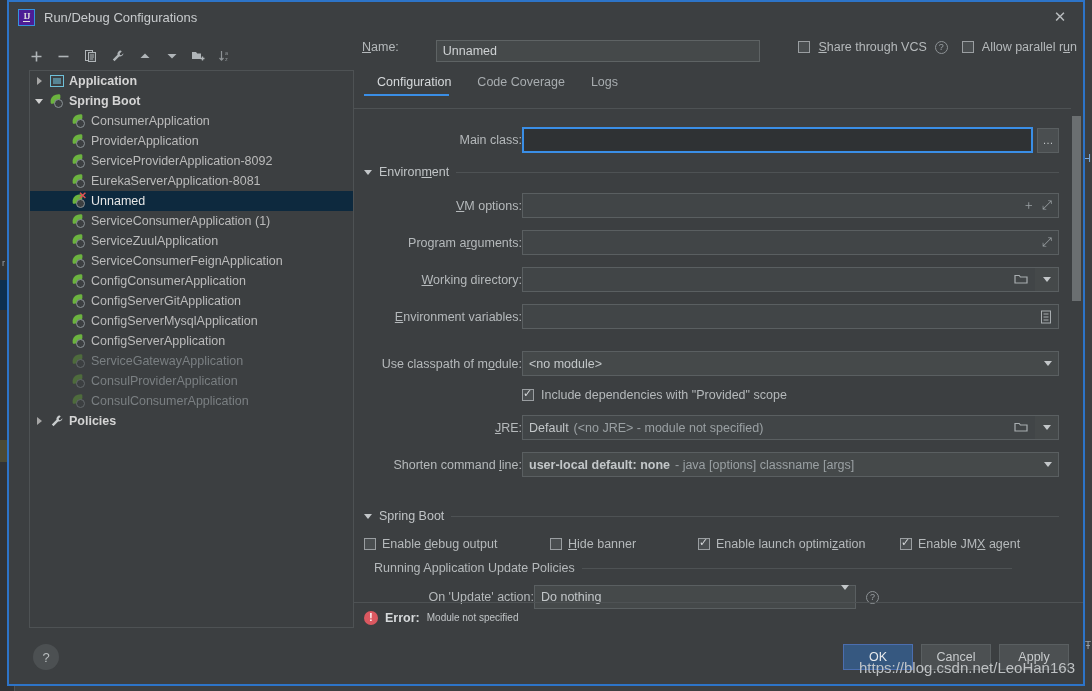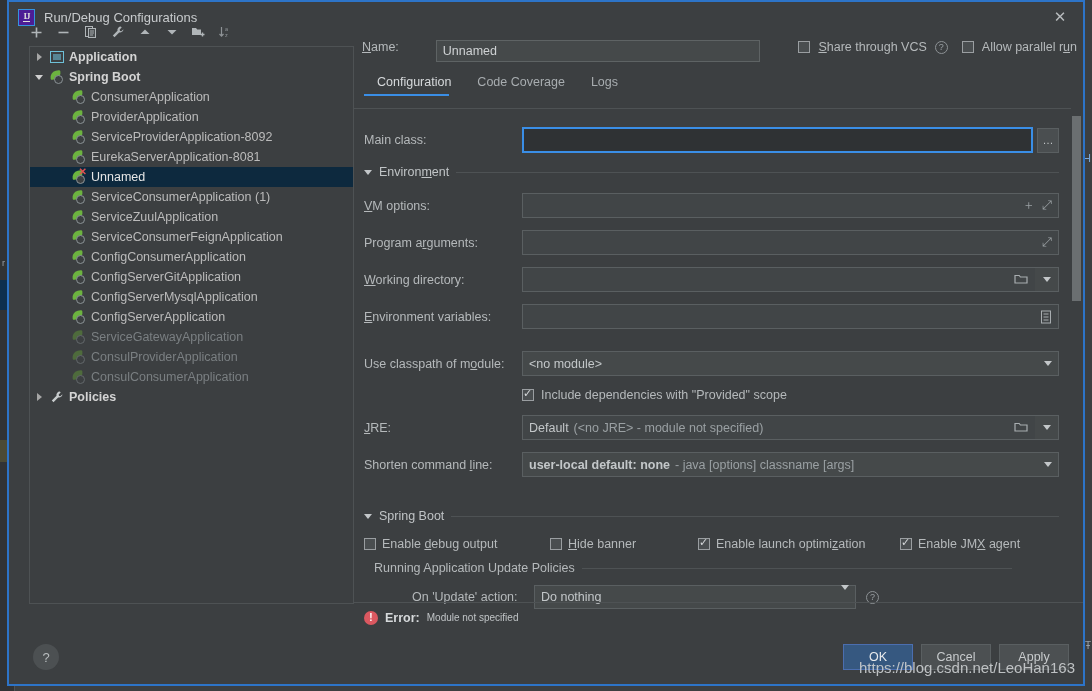--- a/index.html
+++ b/index.html
@@ -37,21 +37,21 @@
   }
   .ij-logo span { color: #dcdcdc; font-size: 9px; font-weight: bold; letter-spacing: -1px;
                   font-family: "Liberation Serif", serif; border-bottom: 1px solid #dcdcdc; line-height: 9px;}
   .title-text { color: #c8cbcd; font-size: 13px; }
   .close-btn {
     position: absolute; right: 0; top: 0; width: 46px; height: 30px;
     display: flex; align-items: center; justify-content: center; color: #b8bcbe; font-size: 15px;
   }
 
   
-  .left-pane { position: absolute; left: 8px; top: 16px; width: 337px; height: 590px; }
+  .left-pane { position: absolute; left: 8px; top: 40px; width: 337px; height: 590px; }
   .tool-row { height: 28px; display: flex; align-items: center; gap: 2px; padding-left: 7px; }
   .tbtn { width: 25px; height: 22px; display: flex; align-items: center; justify-content: center;
           color: #a9b0b4; font-size: 15px; }
   .tbtn svg { display: block; }
   .tree-box {
     position: absolute; left: 12px; top: 28px; width: 325px; height: 558px;
     border: 1px solid #4e5254; background: #3c3f41; overflow: hidden;
   }
   .tnode { height: 20px; display: flex; align-items: center; font-size: 12.5px; color: #bbbbbb; white-space: nowrap; }
   .tnode.sel { background: #0d293e; color: #e6e6e6; }
@@ -89,21 +89,21 @@
   .cbl { color:#b5b9bb; font-size:12.5px; white-space:nowrap; }
   .qmark { width:13px;height:13px;border-radius:50%;border:1px solid #8d9295;color:#9aa0a3;
            font-size:9px; display:flex;align-items:center;justify-content:center; }
 
   .tabs { display:flex; gap: 0; padding-left: 10px; margin-top: 8px; position: relative; }
   .tab { padding: 5px 13px 7px; color:#a8adb0; font-size:12.5px; }
   .tab.active { color:#d6d9db; }
   .tab.active::after { content:''; position:absolute; left:10px; bottom:0; width:85px; height:2px; background:#3a8ee6; }
   .tabline { position:absolute; left: 0; right: 12px; top: 76px; height:1px; background:#4e5254; }
 
-  .form-scroll { position:absolute; left:0; right:0; top: 79px; bottom:0; overflow:hidden; }
+  .form-scroll { position:absolute; left:0; right:0; top: 79px; bottom:0; overflow:hidden;text-align:right; }
   .form { position:relative; padding: 16px 24px 0 10px; }
   .frow { display:flex; align-items:center; margin-bottom: 12px; }
   .frow .lbl { width: 158px; flex:none; font-size:12.5px; }
   .field {
     flex: 1; height: 25px; background: #45494a; border:1px solid #5a5f61; display:flex; align-items:center;
     padding: 0 6px; color:#c3c7c9; font-size:12.5px; position:relative;
   }
   .field.focus { border:2px solid #3a8ee6; background:#2f3234; height: 26px; }
   .field.flat { background: #414547; }
   .field .ph { color:#9aa0a3; }

